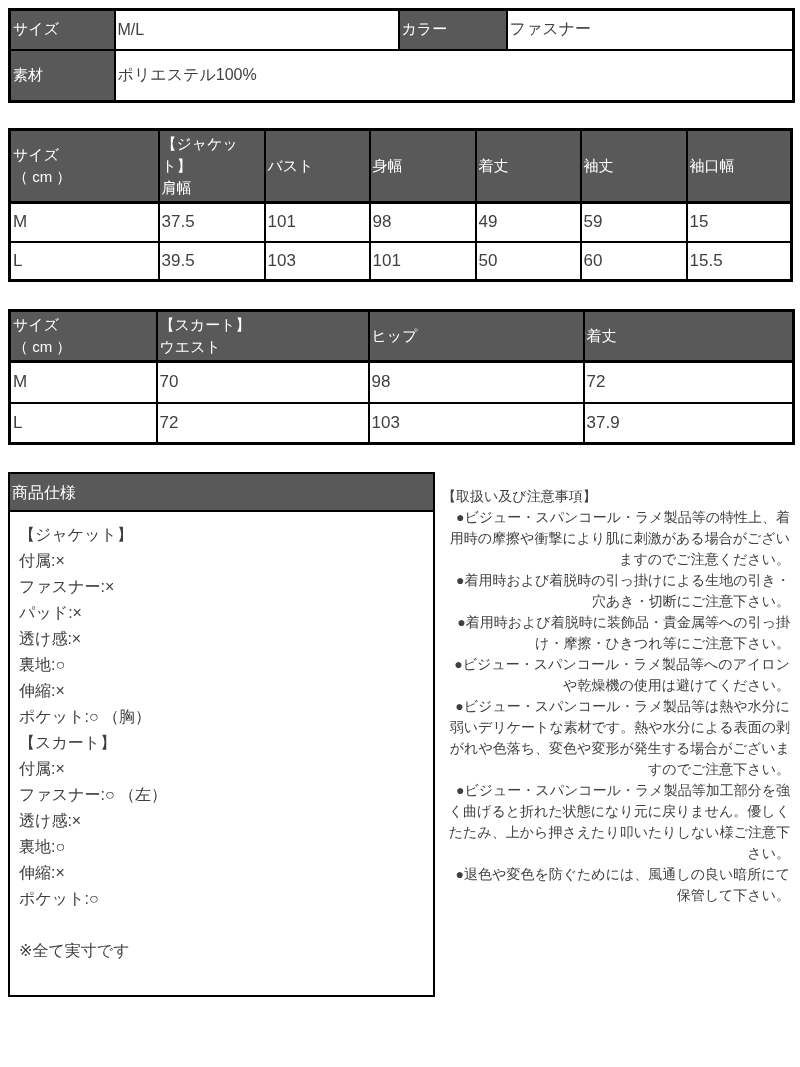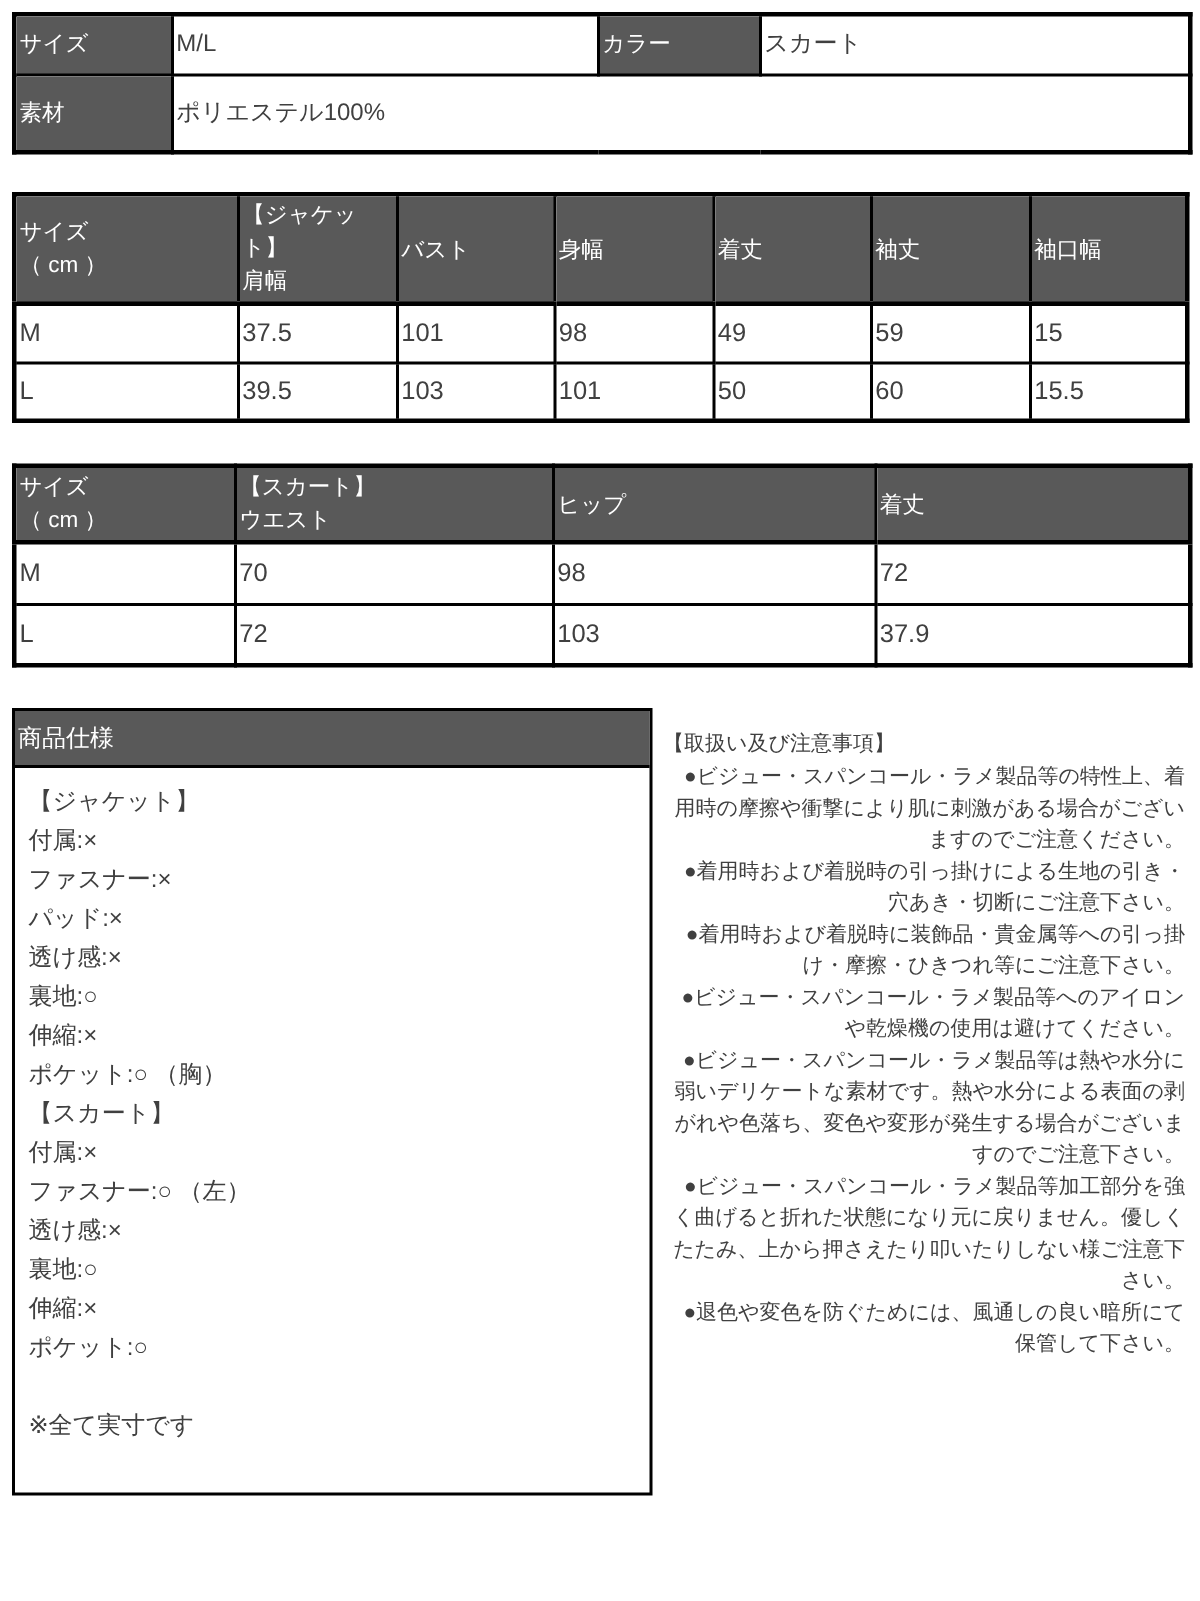--- a/index.html
+++ b/index.html
@@ -74,41 +74,41 @@
   .spec-line { line-height: 26px; min-height: 26px; white-space: pre; }
 
   .care {
     width: 357px;
     padding: 14px 2px 0 7px;
     font-size: 14px;
     line-height: 21px;
     text-align: left;
     flex: none;
   }
-  .care-title { line-height: 21px; font-family: Liberation Serif, serif; }
+  .care-title { line-height: 21px; }
   .care-item { line-height: 21px; text-align: right; }
 </style>
 </head>
 <body>
 
 <div class="page">
 
   <table class="t1">
     <colgroup>
         <col style="width:105px">
         <col style="width:284px">
         <col style="width:108px">
         <col style="width:287px">
       </colgroup>
     <tbody>
         <tr class="r1">
       <td class="hd">サイズ</td>
       <td class="val">M/L</td>
       <td class="hd">カラー</td>
-      <td class="val">スカート</td>
+      <td class="val">ファスナー</td>
     </tr>
     <tr class="r2">
       <td class="hd">素材</td>
       <td class="val" colspan="3">ポリエステル100%</td>
     </tr>
   </tbody>
     </table>
 
   <table class="t2">
     <colgroup>

